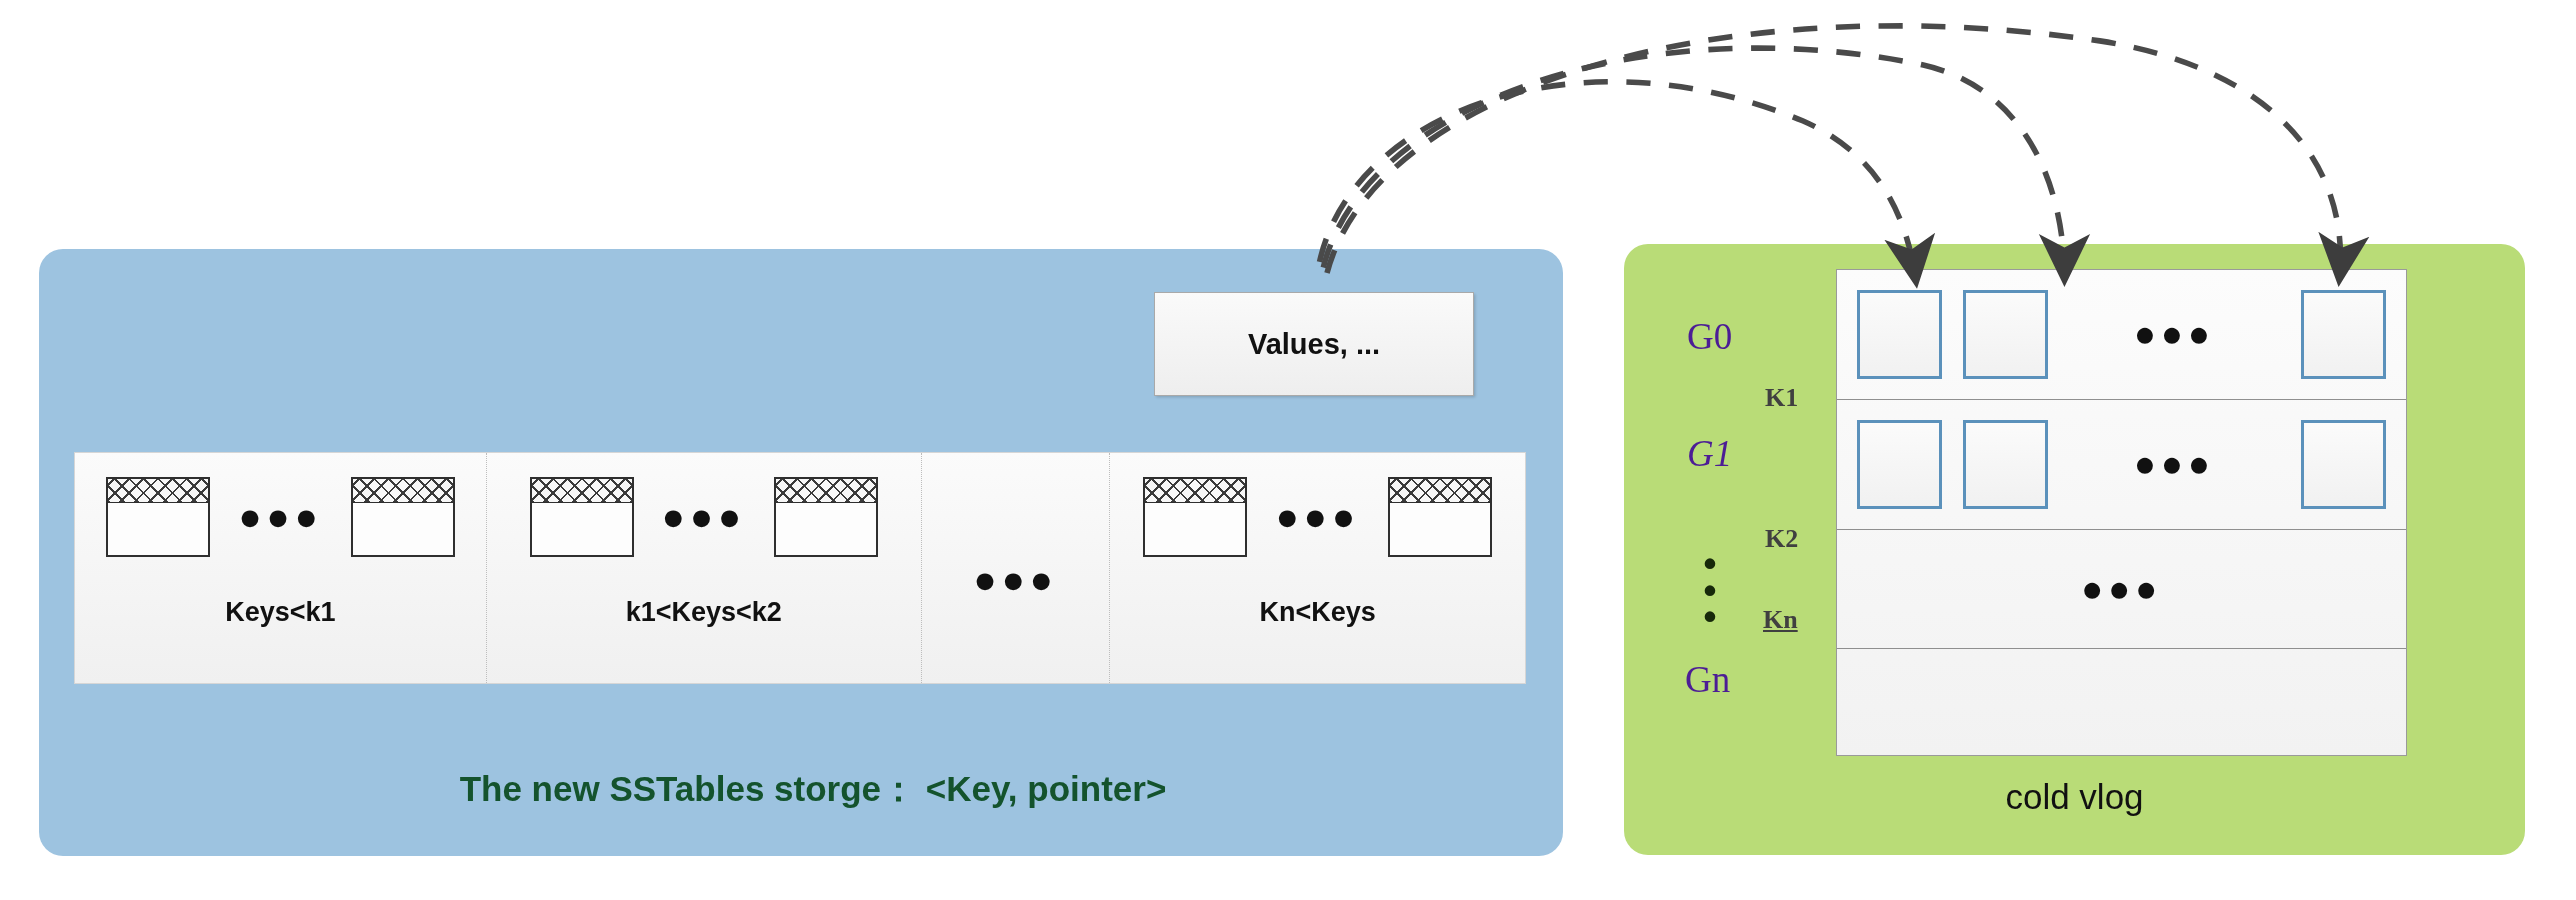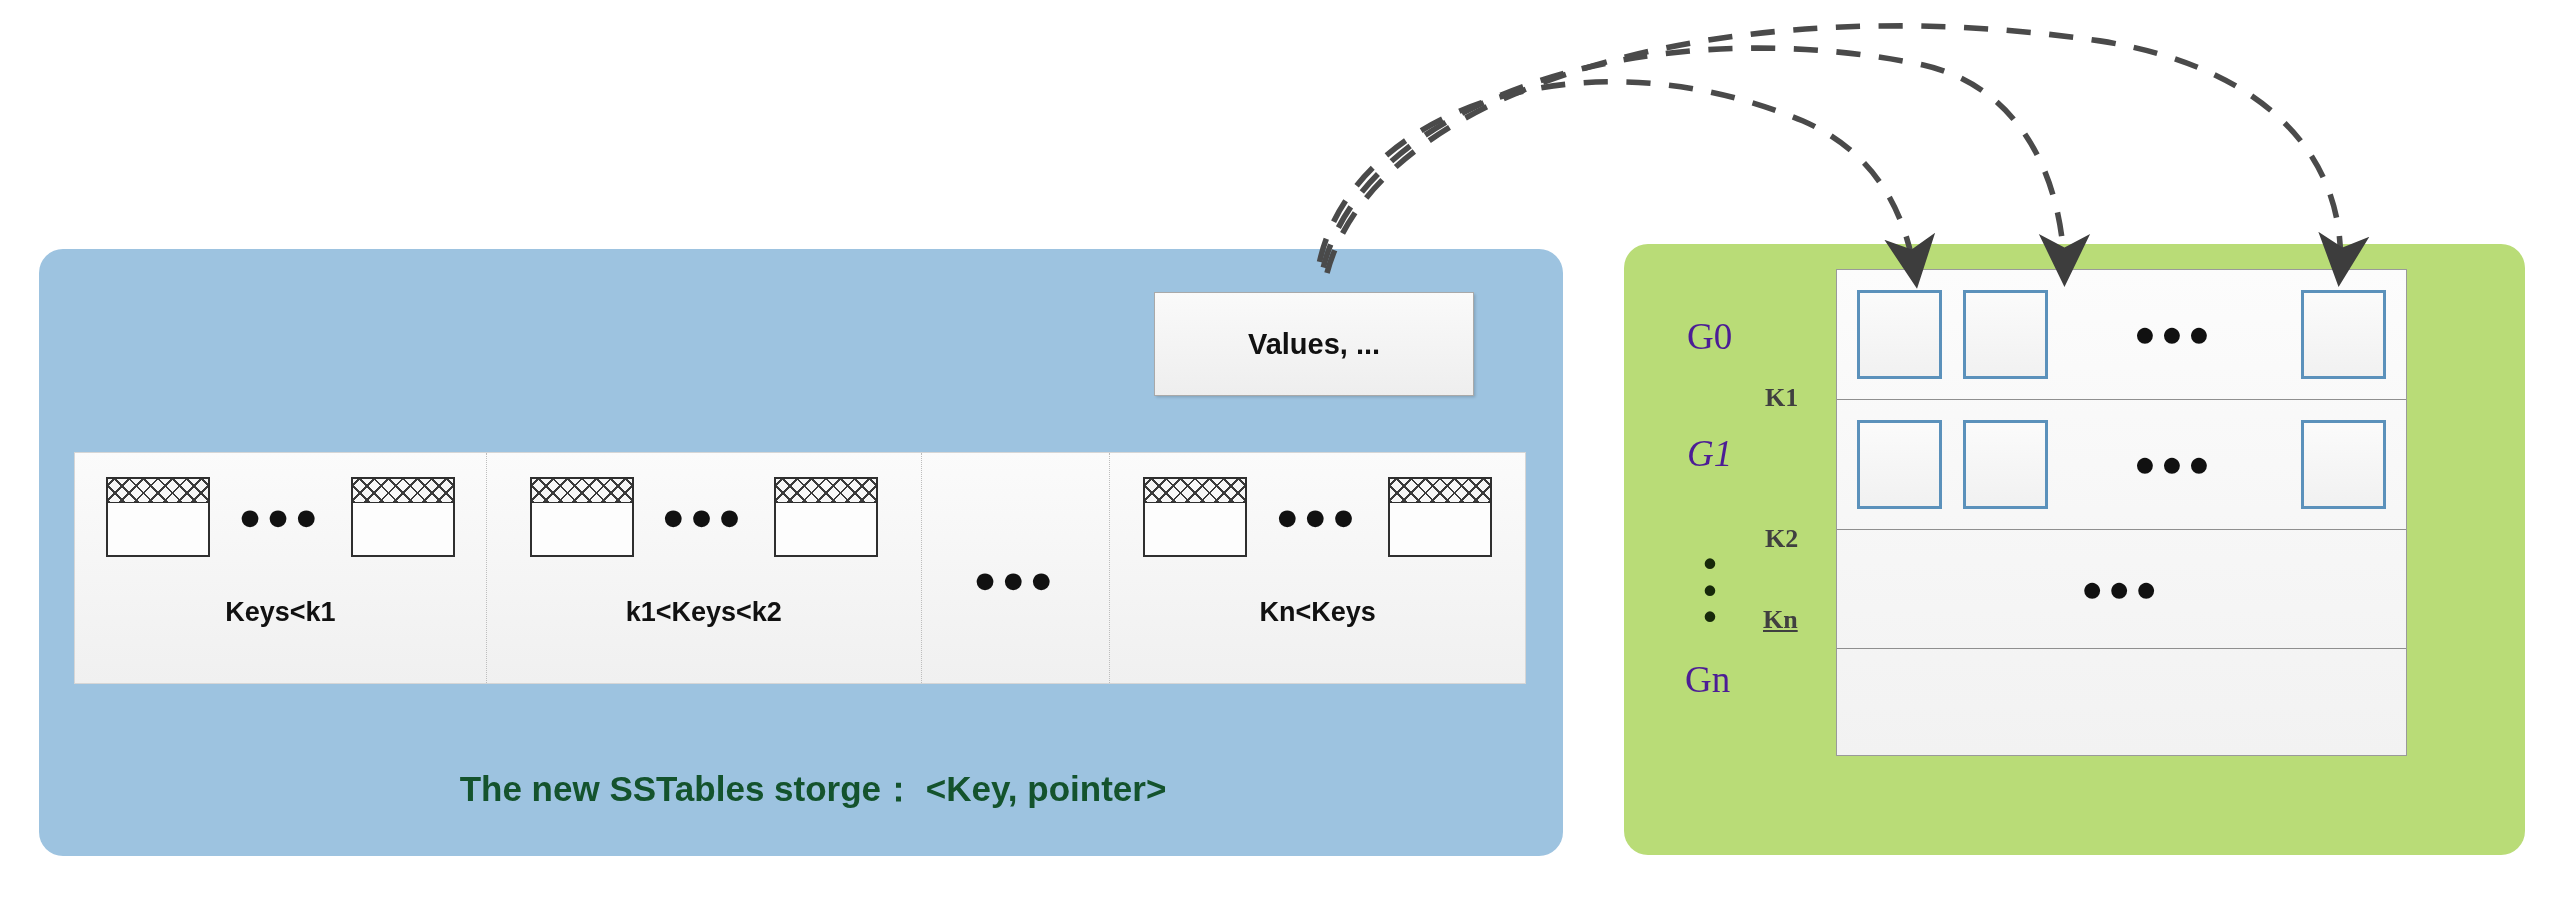--- a/index.html
+++ b/index.html
@@ -235,20 +235,21 @@
 
       <div class="vrow r2">
         <div class="vrow-inner">
           <div class="vell">●●●</div>
         </div>
       </div>
 
       <div class="vrow r3"></div>
     </div>
 
+    <div id="vlog-caption">cold vlog</div>
   </div>
 
   <svg id="arrows" viewBox="0 0 2772 969" xmlns="http://www.w3.org/2000/svg">
     <defs>
       <marker id="ah" markerWidth="11" markerHeight="11" refX="8" refY="5.2" orient="auto" markerUnits="strokeWidth">
         <path d="M0,0.6 L9.5,5.2 L0,9.8 L2.4,5.2 Z" fill="#3d3d3d"></path>
       </marker>
     </defs>
 
     <path d="M1420,282 C1455,120 1700,30 1940,130 C2020,165 2052,230 2062,302" fill="none" stroke="#4a4a4a" stroke-width="6" stroke-dasharray="26 20" marker-end="url(#ah)"></path>

